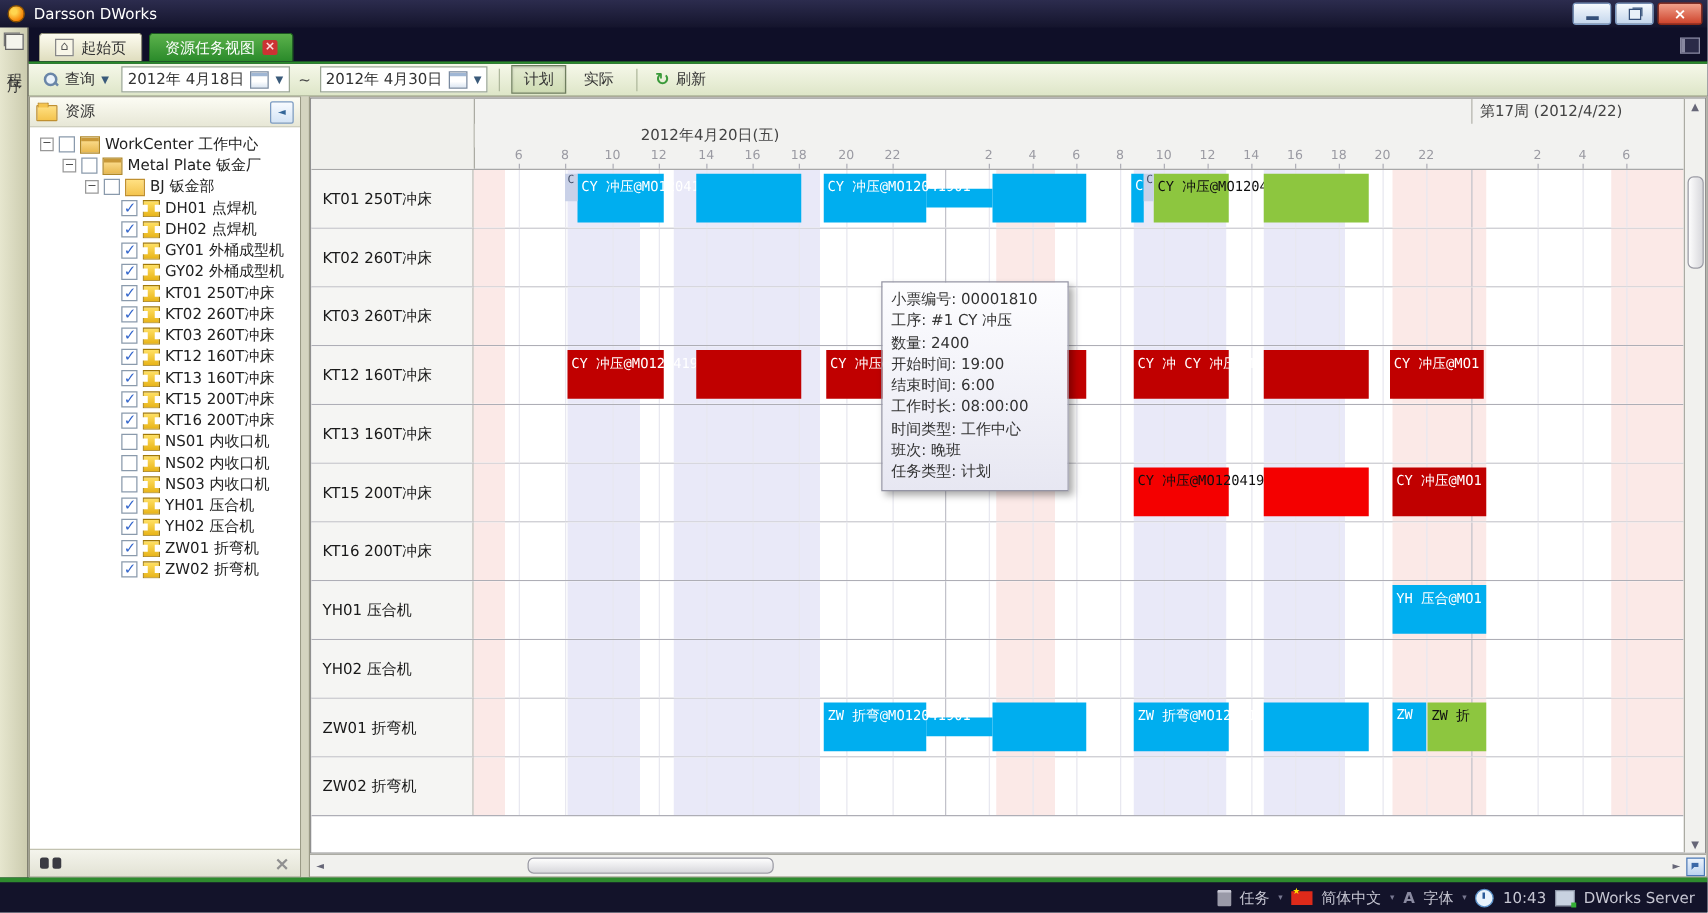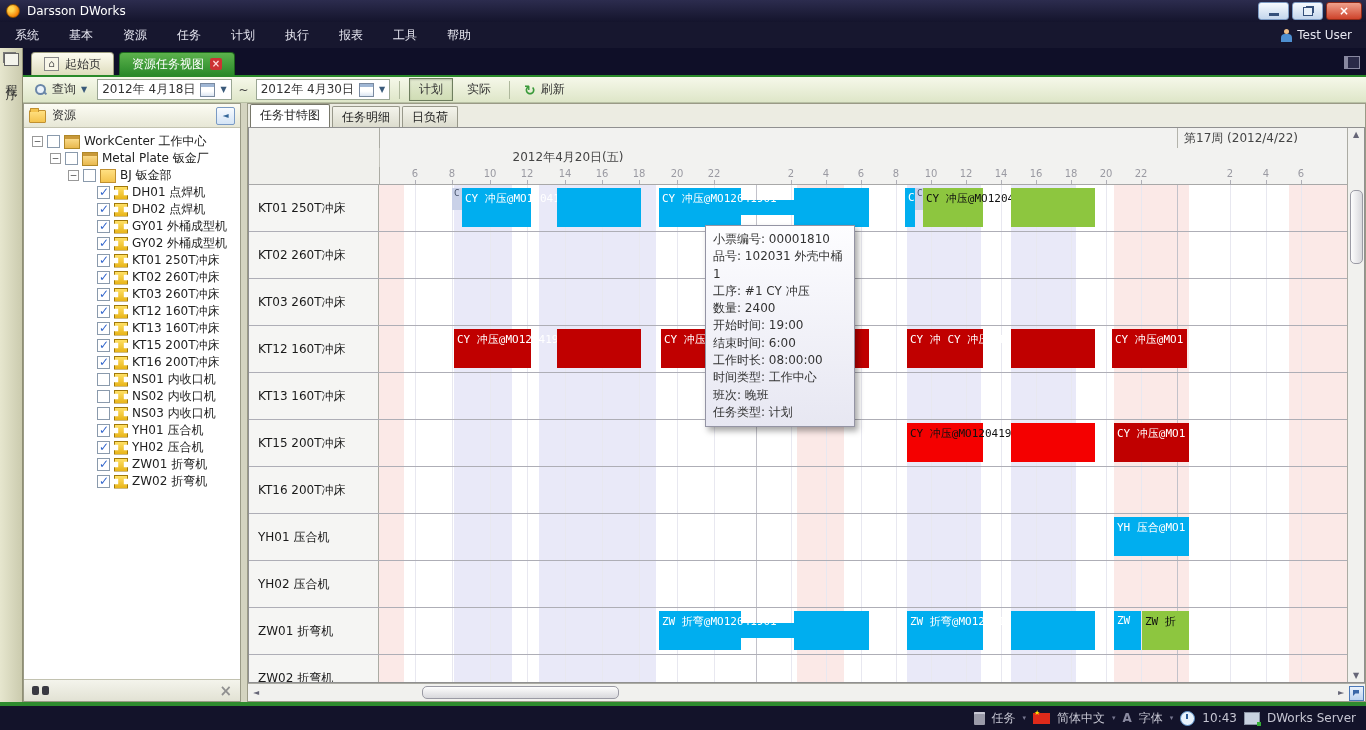--- a/index.html
+++ b/index.html
@@ -157,27 +157,20 @@
       <span class="wbtn">
           <span class="min-glyph"></span>
         </span>
       <span class="wbtn">
           <span class="restore-glyph"></span>
         </span>
       <span class="wbtn close">×</span>
     </span>
   </div>
 
-  <div class="menubar">
-    <span id="menu-items"><span class="menu-item">系统</span><span class="menu-item">基本</span><span class="menu-item">资源</span><span class="menu-item">任务</span><span class="menu-item">计划</span><span class="menu-item">执行</span><span class="menu-item">报表</span><span class="menu-item">工具</span><span class="menu-item">帮助</span></span>
-    <span class="userbox">
-      <span class="person"></span>
-      <span>Test User</span>
-    </span>
-  </div>
 
   <div class="app-body">
 
     <div class="side-strip">
       <span class="strip-icon"></span>
       <span class="strip-label">程序</span>
     </div>
 
     <div class="main-col">
 
@@ -358,25 +351,20 @@
             </div>
           <div class="panel-footer">
             <span class="binoc"></span>
             <span class="footer-x">×</span>
           </div>
         </div>
 
         <div class="splitter"></div>
 
         <div class="gantt-panel">
-          <div class="view-tabs">
-            <span class="vtab active">任务甘特图</span>
-            <span class="vtab">任务明细</span>
-            <span class="vtab">日负荷</span>
-          </div>
           <div class="gantt-area">
             <div class="gantt-main" id="gantt-main">
               <div class="g-header" id="g-header">
                 <div class="g-corner"></div>
               <div class="hcell week" style="left: 928px; width: 172px; top: 0px; height: 20px;">第17周 (2012/4/22)</div>
                   <div class="hcell day" style="left: 130px; width: 377px; top: 20px; height: 19px;">2012年4月20日(五)</div>
                   <span class="tick-label" style="left: 166px;">6</span>
                   <span class="tickmark" style="left: 166px;"></span>
                   <span class="tick-label" style="left: 203px;">8</span>
                   <span class="tickmark" style="left: 203px;"></span>
@@ -901,21 +889,20 @@
     <span>字体</span>
     <span class="sb-caret">▾</span>
     <span class="clock"></span>
     <span>10:43</span>
     <span class="monitor"></span>
     <span>DWorks Server</span>
   </div>
 
   <div class="tooltip" id="tooltip">
       <div>小票编号: 00001810</div>
-      <div>品号: 102031 外壳中桶1</div>
       <div>工序: #1  CY 冲压</div>
       <div>数量: 2400</div>
       <div>开始时间: 19:00</div>
       <div>结束时间: 6:00</div>
       <div>工作时长: 08:00:00</div>
       <div>时间类型: 工作中心</div>
       <div>班次: 晚班</div>
       <div>任务类型: 计划</div>
     </div>
 </div>

